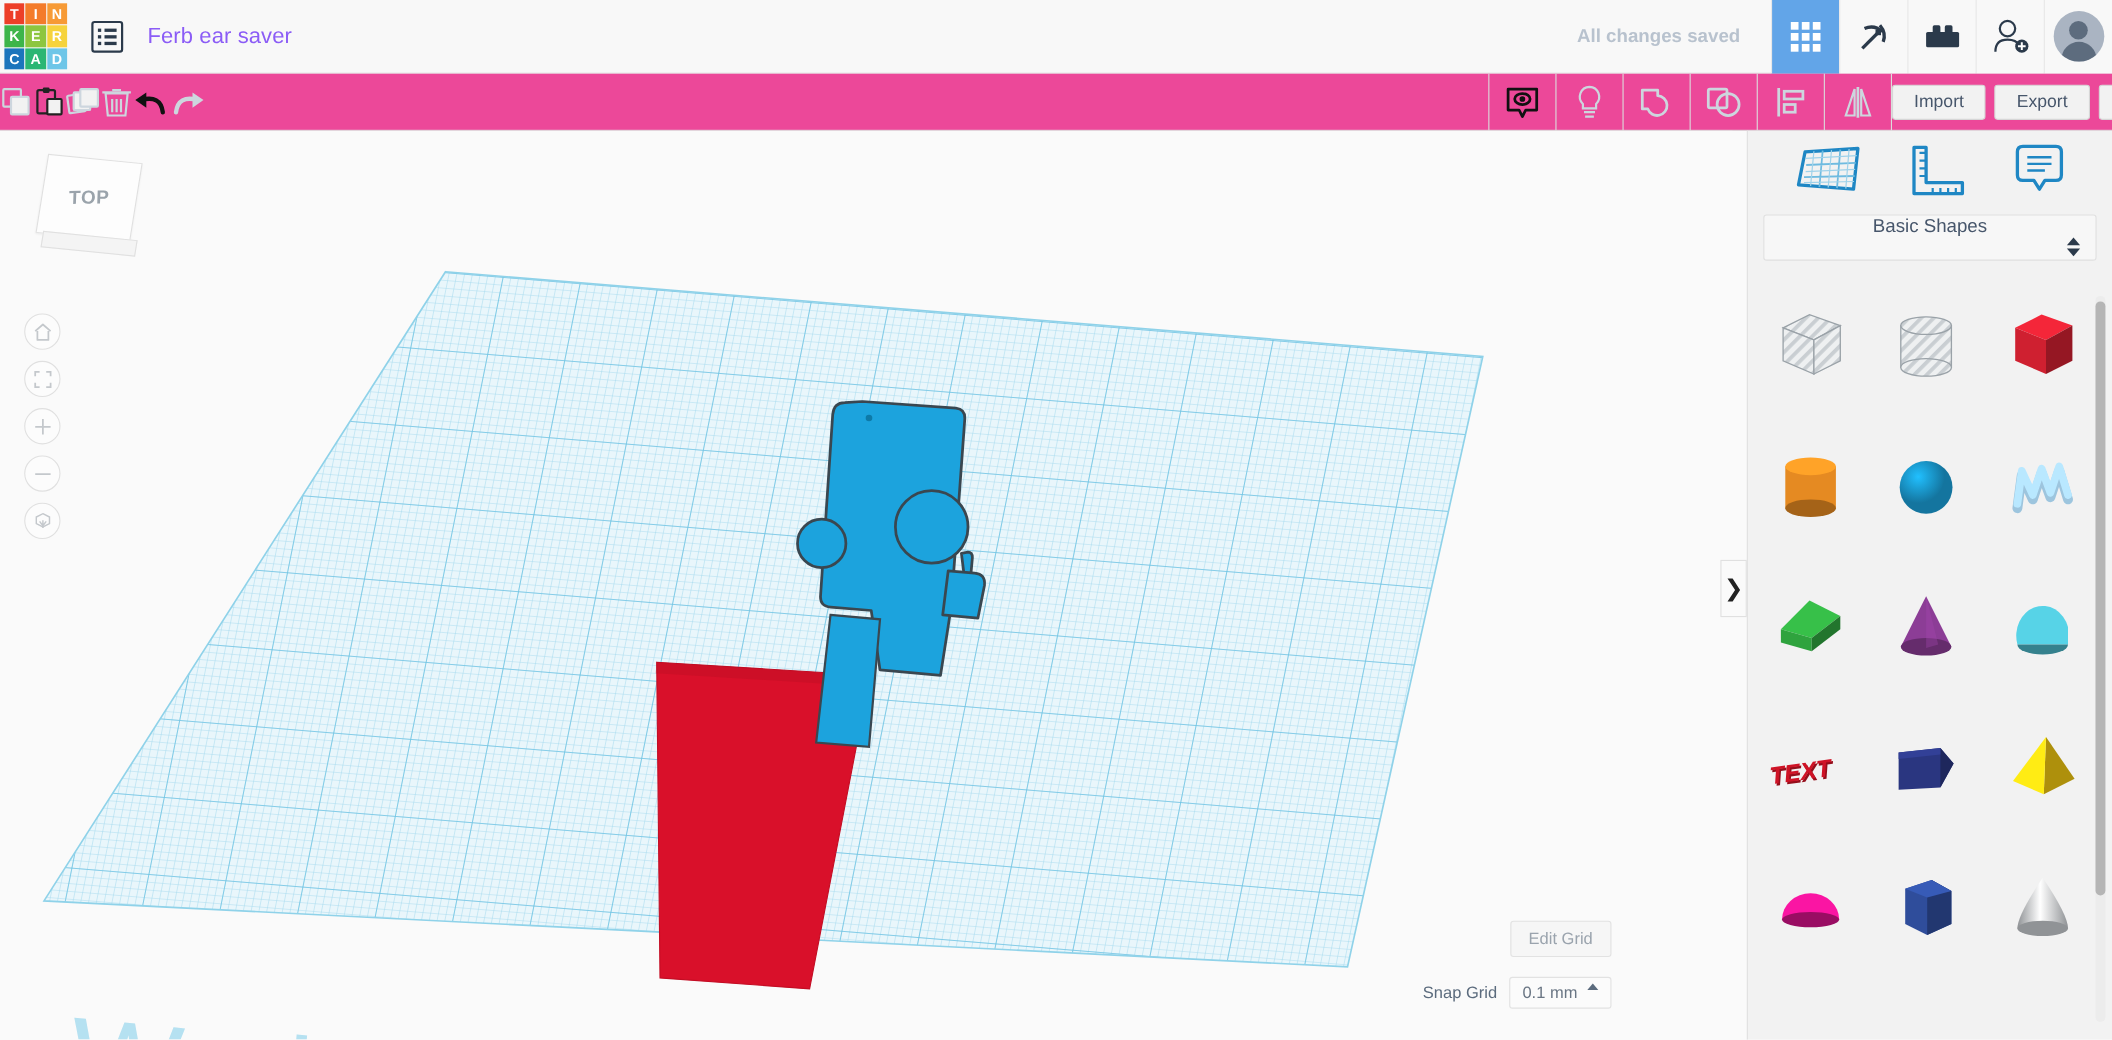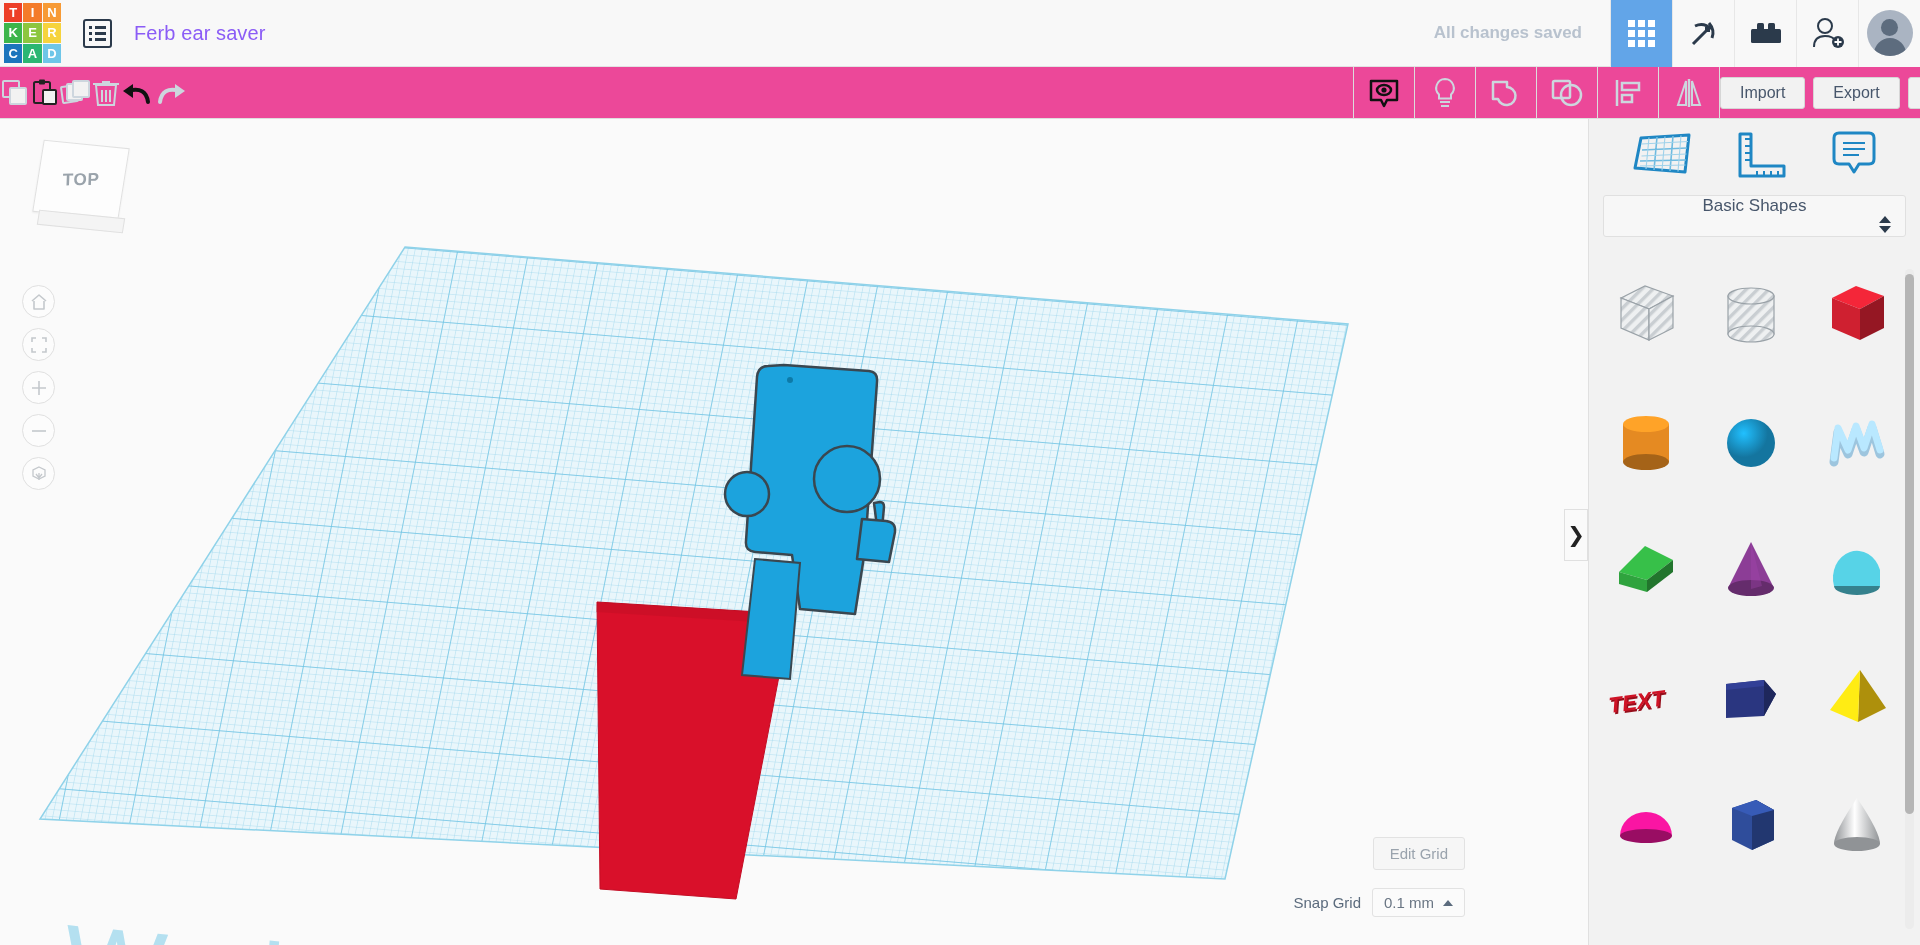--- a/index.html
+++ b/index.html
@@ -180,21 +180,21 @@
     position: absolute; right: 110px; bottom: 28px;
     display: flex; align-items: center; gap: 11px;
   }
   .snap-label { color: #5b6b7d; font-size: 15px; }
   .snap-select {
     padding: 5px 11px;
     background: #fbfbfb;
     border: 1px solid #e2e2e2;
     border-radius: 3px;
     color: #6a7684; font-size: 15px;
-    display: flex; align-items: center; gap: 9px;
+    display: flex; align-items: flex-start; gap: 9px;
   }
   .caret-up {
     width: 0; height: 0;
     border-left: 5px solid transparent;
     border-right: 5px solid transparent;
     border-bottom: 6px solid #5b6b7d;
   }
 
   
   .panel-tab {

